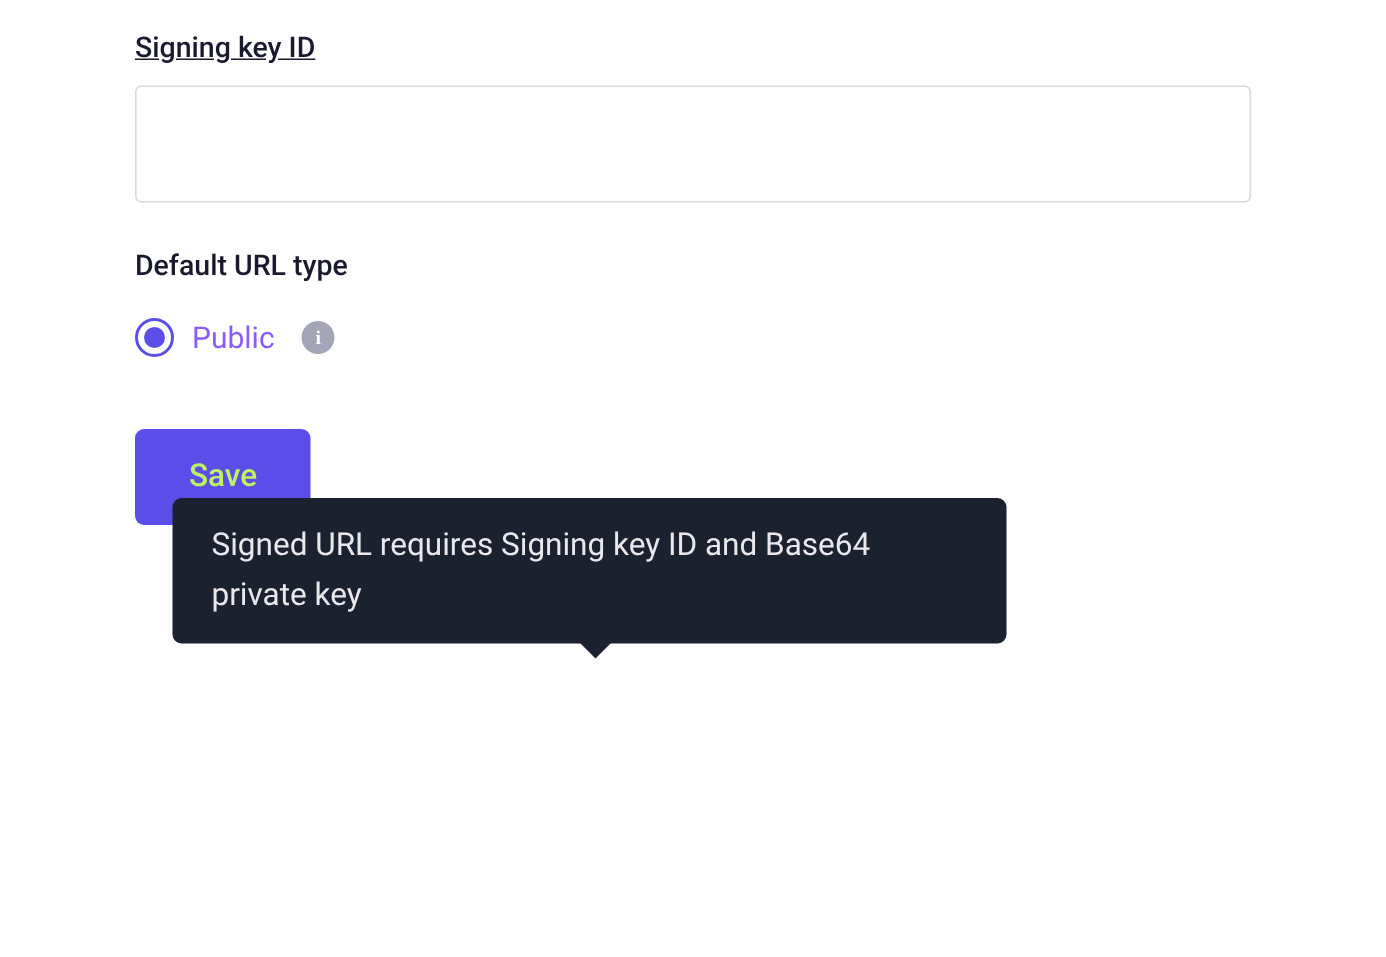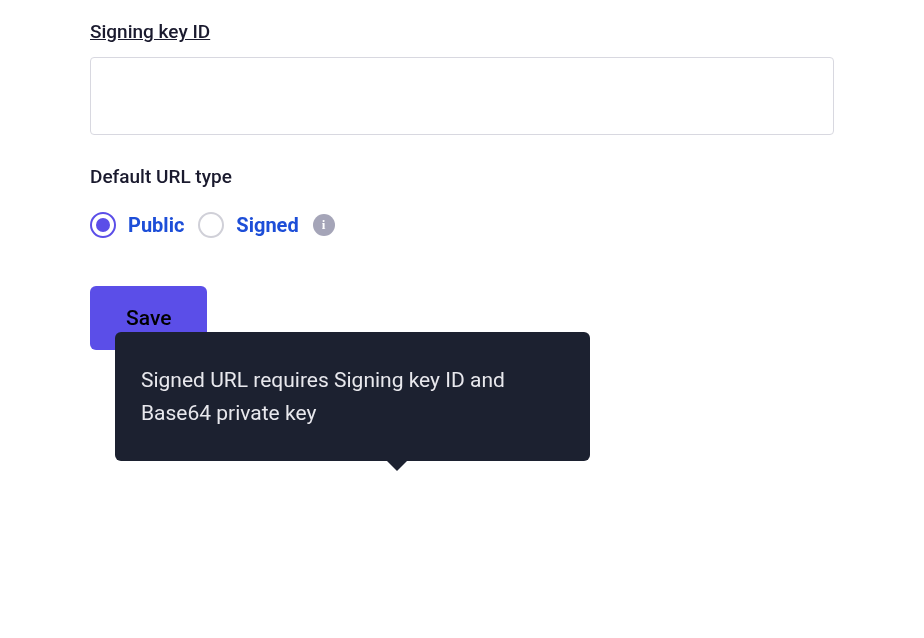--- a/index.html
+++ b/index.html
@@ -84,67 +84,67 @@
       border: 2px solid #d0d0d8;
     }
     .radio-inner {
       width: 14px;
       height: 14px;
       border-radius: 50%;
       background: #5b4ee8;
     }
     .radio-label {
       font-size: 20px;
-      font-weight: 700;
-      color: #1d4ed8;
+      font-weight: 400;
+      color: #8b5cf6;
     }
     .info-icon {
       width: 22px;
       height: 22px;
       border-radius: 50%;
       background: #a5a5b8;
       color: #ffffff;
       display: flex;
       align-items: center;
       justify-content: center;
       font-size: 13px;
       font-weight: 700;
       font-family: Georgia, serif;
       cursor: pointer;
       margin-left: 4px;
     }
     .tooltip {
       position: absolute;
       left: 115px;
       top: 332px;
-      width: 475px;
+      width: 556px;
       background: #1c2130;
       color: #e8e8ed;
-      padding: 32px 26px;
+      padding: 16px 26px;
       border-radius: 6px;
       font-size: 21px;
       line-height: 1.55;
       font-weight: 400;
       z-index: 10;
     }
     .tooltip::after {
       content: "";
       position: absolute;
       bottom: -10px;
       left: 270px;
       width: 0;
       height: 0;
       border-left: 12px solid transparent;
       border-right: 12px solid transparent;
       border-top: 12px solid #1c2130;
     }
     .save-button {
       margin-top: 48px;
       background: #5b4ee8;
-      color: #000000;
+      color: #bef264;
       border: none;
       border-radius: 6px;
       padding: 20px 36px;
       font-size: 21px;
       font-weight: 500;
       cursor: pointer;
       font-family: inherit;
     }
     .signed-group {
       display: flex;
@@ -166,24 +166,20 @@
   <div class="field-group" style="margin-bottom:0;">
     <label class="radio-group-label">Default URL type</label>
     <div class="radio-row">
       <div class="radio-option">
         <span class="radio-outer selected">
           <span class="radio-inner"></span>
         </span>
         <span class="radio-label">Public</span>
       </div>
       <div class="signed-group">
-        <div class="radio-option">
-          <span class="radio-outer unselected"></span>
-          <span class="radio-label">Signed</span>
-        </div>
         <span class="info-icon">i</span>
       </div>
     </div>
   </div>
 
   <button class="save-button">Save</button>
 
 </div>
 
 <div class="tooltip">Signed URL requires Signing key ID and Base64 private key</div>

